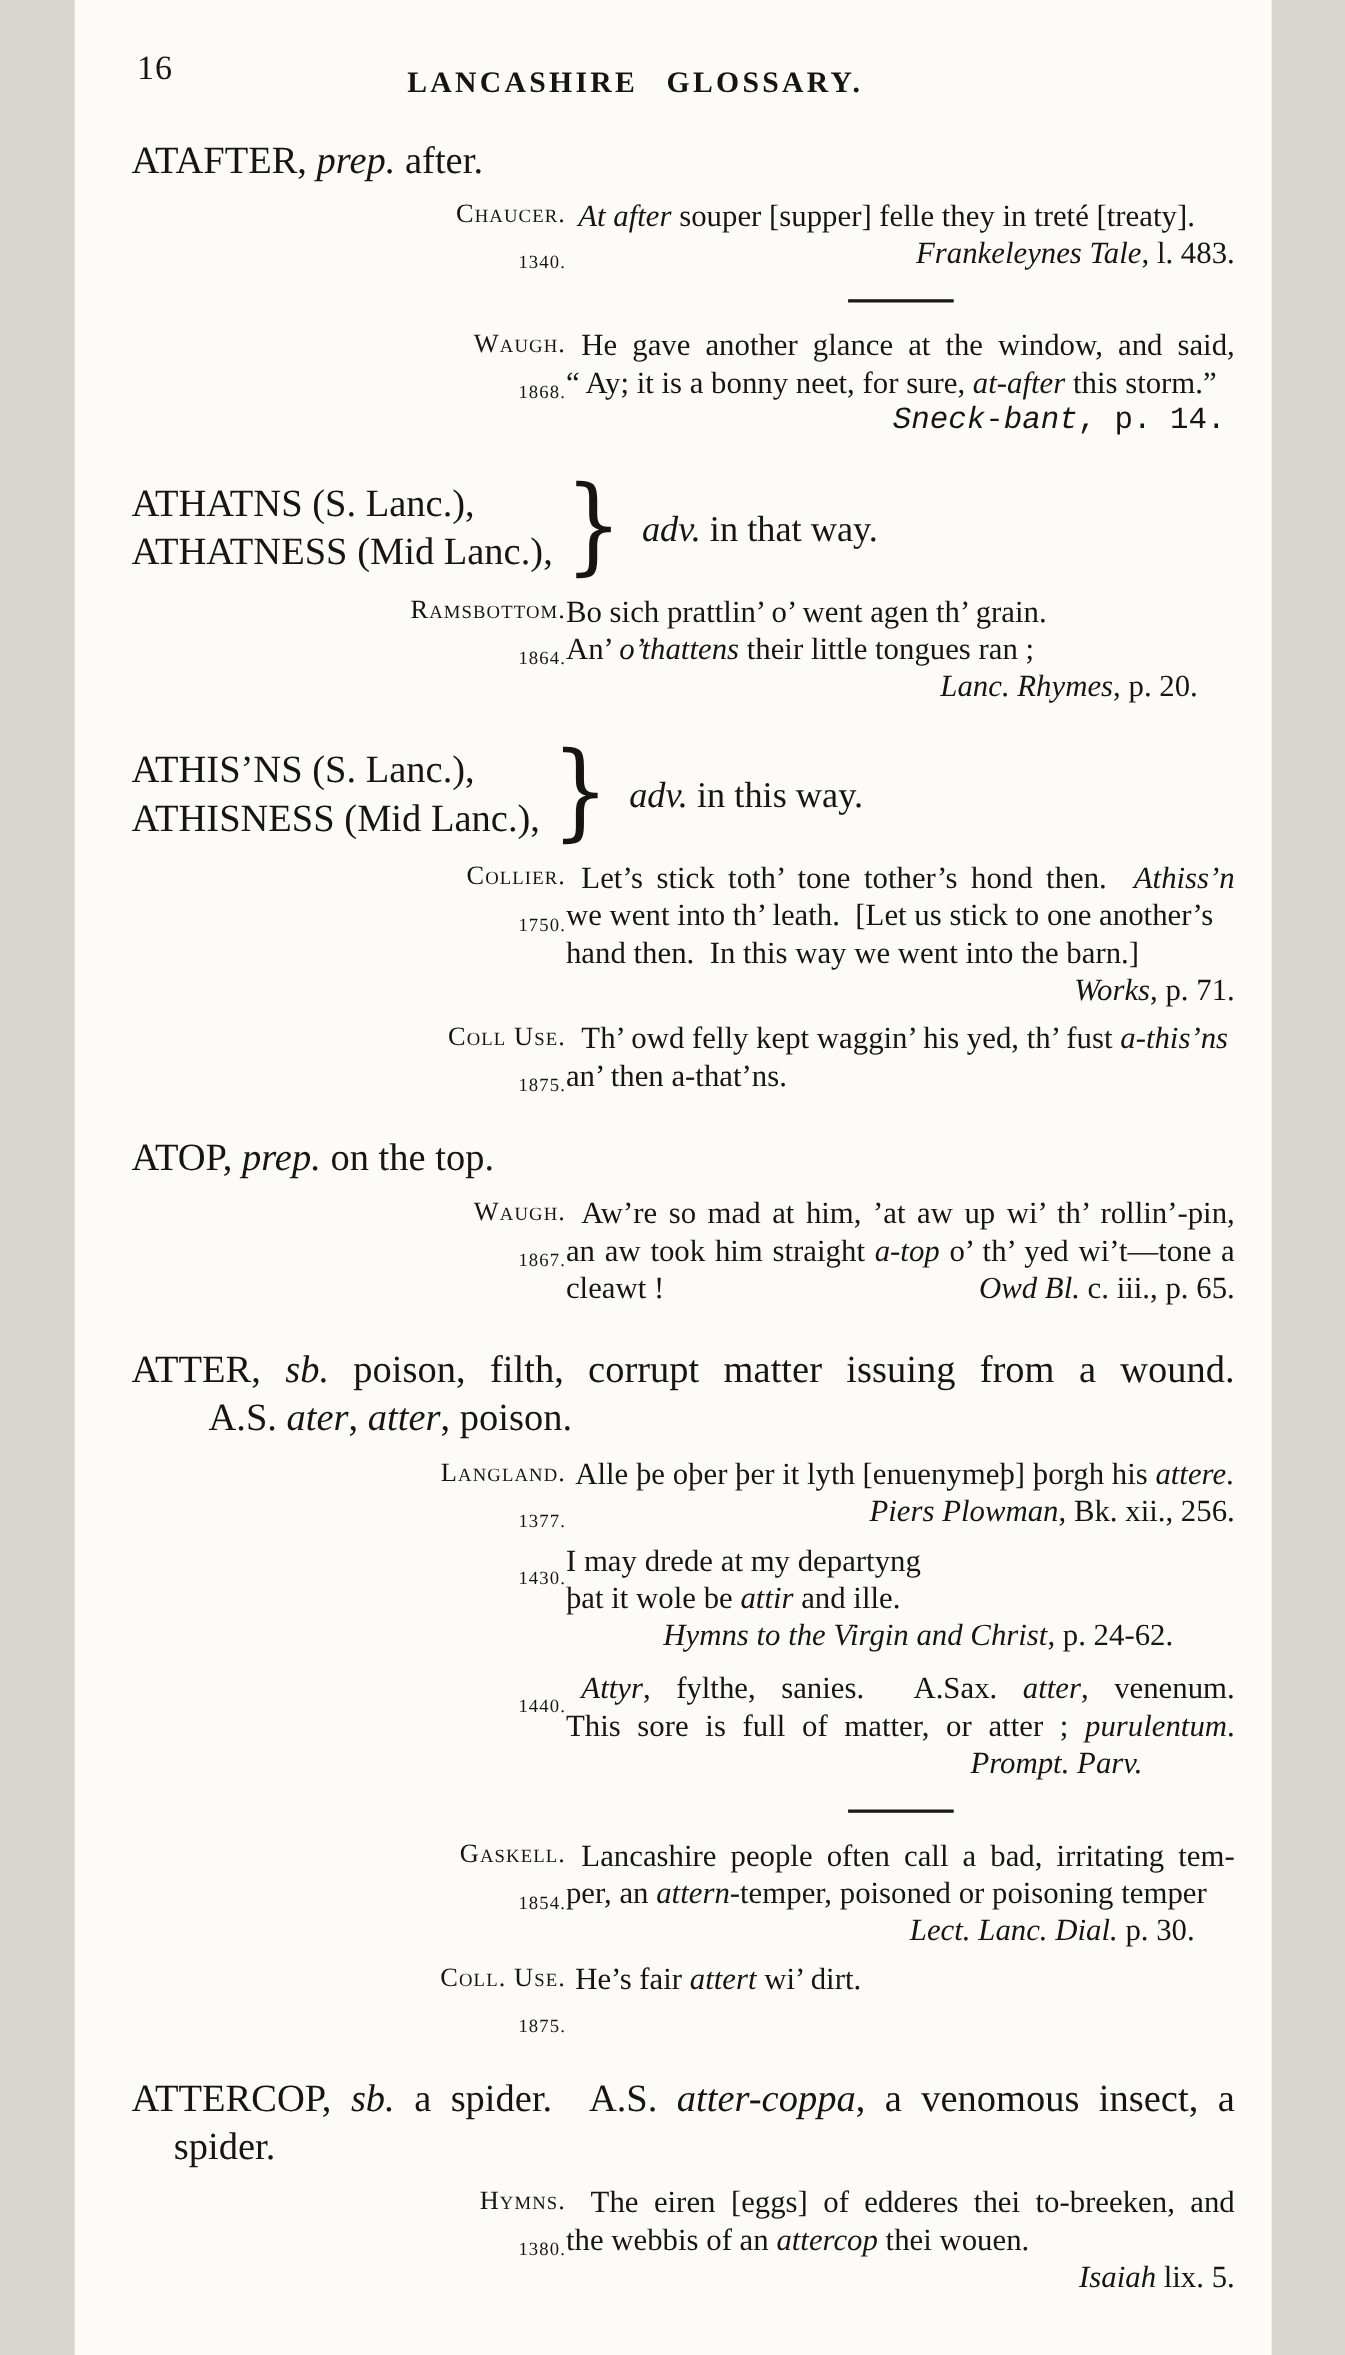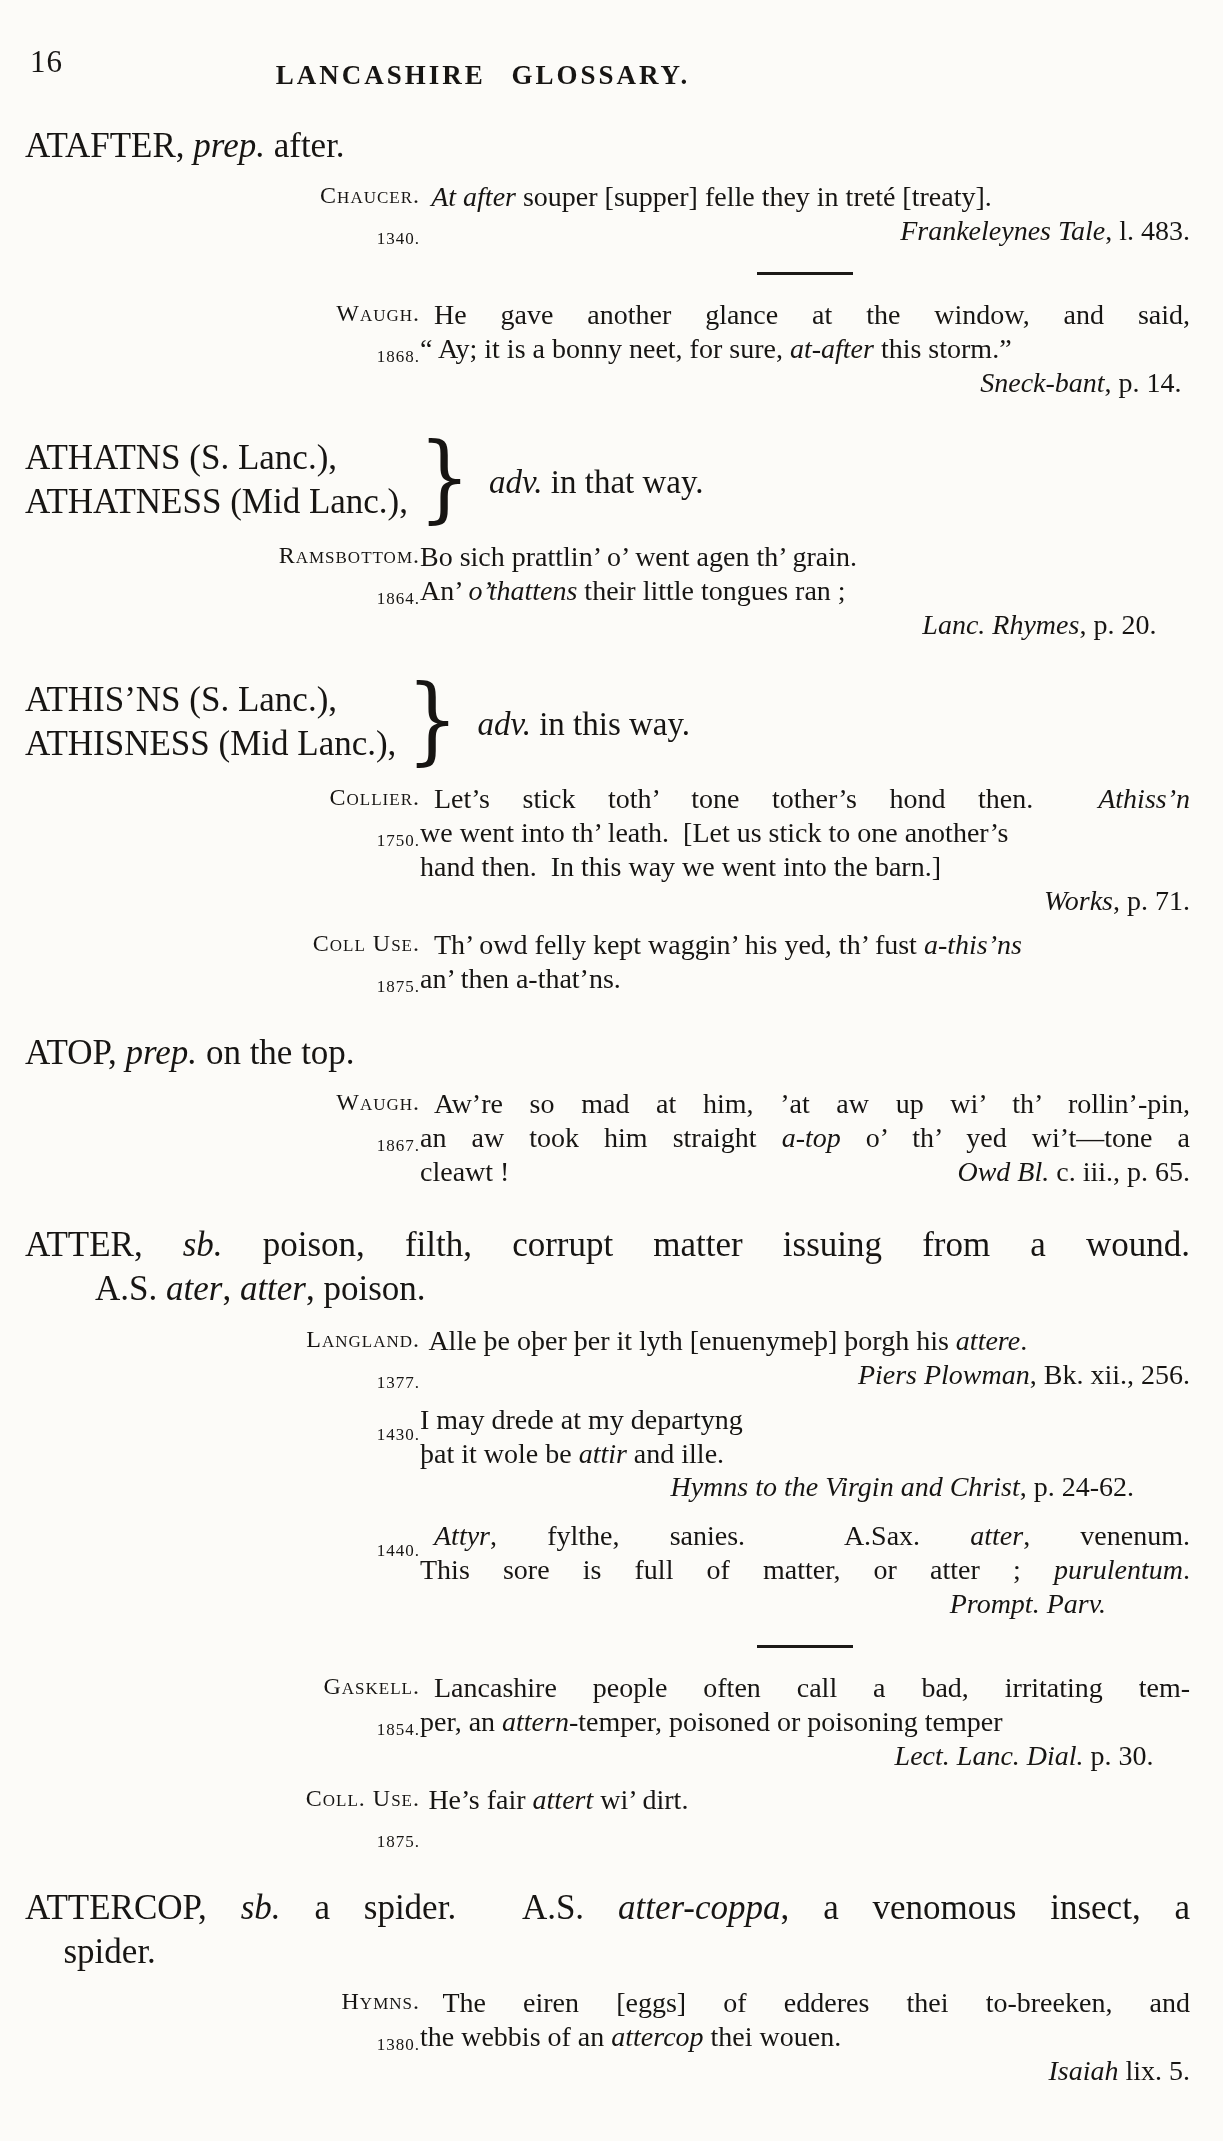--- a/index.html
+++ b/index.html
@@ -1,22 +1,22 @@
 <!DOCTYPE html>
 <html><head>
 <meta charset="utf-8">
 <style>
   html,body{margin:0;padding:0;background:#d8d5cf;}
   .page{
     position:relative;
-    width:1223px;height:2141px;
+    width:1088px;height:2141px;
     margin:0 auto;
     background:#fcfbf8;
     box-sizing:border-box;
-    padding:38px 33px 0 25px;
+    padding:38px 33px 0 52px;
     font-family:"Liberation Serif","DejaVu Serif",serif;
     color:#171513;
     overflow:hidden;
   }
   
   .hdr{position:relative;height:46px;margin-bottom:40px;}
   .pagenum{position:absolute;left:5px;top:6px;font-size:31px;letter-spacing:1px;}
   .ptitle{
     position:absolute;left:458px;top:22px;transform:translateX(-50%);
     font-size:27px;font-weight:bold;letter-spacing:3px;word-spacing:16px;white-space:nowrap;
@@ -75,21 +75,21 @@
       </div>
     </div>
     <div class="quote-row">
       <div class="label-col">
         <div class="source">Waugh.</div>
         <div class="date">1868.</div>
       </div>
       <div class="quote-col">
           <div class="ln a-j" style="padding-left: 0.5em;"><span>He gave another glance at the window, and said,</span></div>
           <div class="ln"><span>“ Ay; it is a bonny neet, for sure, </span><em>at-after</em><span> this storm.”</span></div>
-          <div class="ln a-r" style="padding-right: 0.3em;"><em>Sneck-bant</em><span>, p. 14.</span></div>
+          <div class="ln a-r" style="padding-right: 0.3em; font-family: Liberation Mono, monospace;"><em>Sneck-bant</em><span>, p. 14.</span></div>
         </div>
     </div>
   </div>
 
   <div class="entry">
     <div class="braced-head">
       <div class="head-lines">
           <div class="ln"><span>ATHATNS (S. Lanc.),</span></div>
           <div class="ln"><span>ATHATNESS (Mid Lanc.),</span></div>
         </div>

